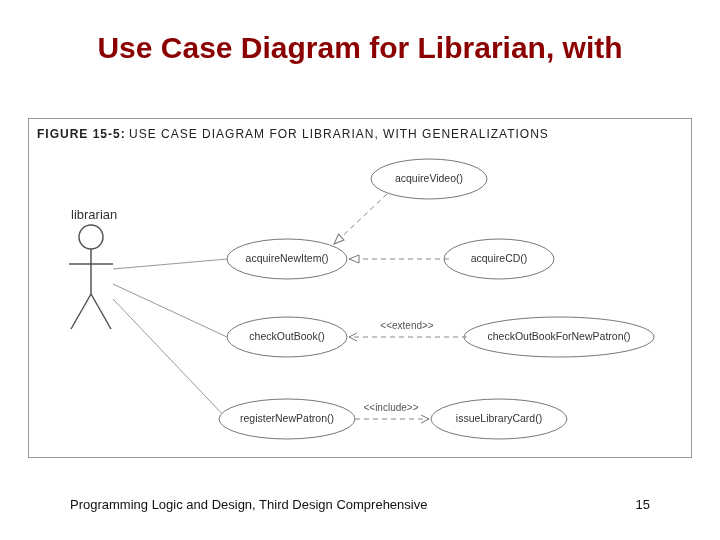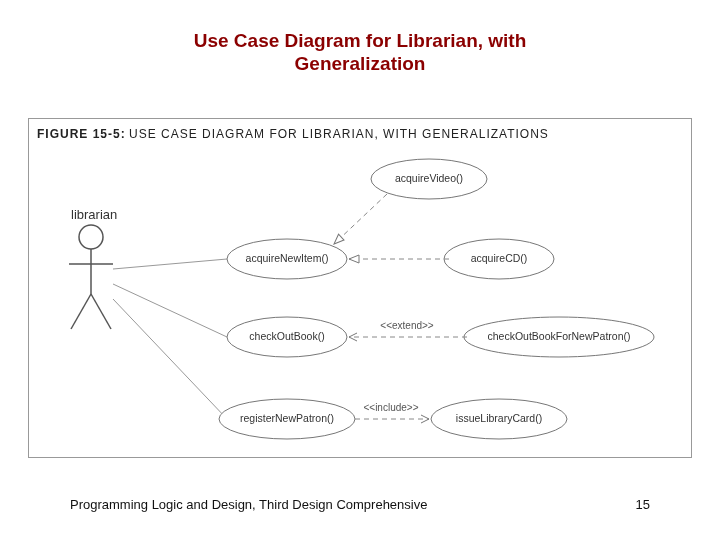--- a/index.html
+++ b/index.html
@@ -1,37 +1,36 @@
 <!DOCTYPE html>
 <html><head>
 <meta charset="utf-8">
 <style>
   * { box-sizing: border-box; margin: 0; padding: 0; }
   html, body { width: 720px; height: 540px; background: #fff; font-family: Arial, Helvetica, sans-serif; }
   .slide { width: 720px; height: 540px; position: relative; }
-  .title { color: #8b0000; font-weight: bold; font-size: 19px; text-align: center; padding-top: 30px; line-height: 1.2; }
+  .title { color: #8b0000; font-weight: bold; font-size: 30px; text-align: center; padding-top: 30px; line-height: 1.2; }
   .diagram-box { position: absolute; left: 28px; top: 118px; width: 664px; height: 340px; border: 1px solid #999; background: #fff; }
   .figure-label { position: absolute; left: 8px; top: 8px; font-family: "Arial Narrow", Arial, sans-serif; font-size: 12px; color: #222; }
   .figure-num { font-weight: bold; letter-spacing: 1px; }
   .figure-text { letter-spacing: 1px; }
   .actor-label { position: absolute; font-size: 13px; color: #333; }
   svg { position: absolute; left: 0; top: 0; }
   .usecase-label { font-size: 10.5px; font-family: Arial, sans-serif; fill: #333; text-anchor: middle; dominant-baseline: middle; }
   .rel-label { font-size: 10px; font-family: Arial, sans-serif; fill: #555; text-anchor: middle; }
   .footer-left { position: absolute; left: 70px; bottom: 28px; font-size: 13px; color: #111; }
   .footer-right { position: absolute; right: 70px; bottom: 28px; font-size: 13px; color: #111; margin-left: 12px; }
 </style>
 </head>
 <body>
 
 <div class="slide">
 
   <div class="title">
     <span>Use Case Diagram for Librarian, with</span><br>
-    <span>Generalization</span>
   </div>
 
   <div class="diagram-box">
 
     <div class="figure-label">
       <span class="figure-num">FIGURE 15-5:</span>
       <span class="figure-text">USE CASE DIAGRAM FOR LIBRARIAN, WITH GENERALIZATIONS</span>
     </div>
 
     <div class="actor-label" style="left:42px; top:88px;">librarian</div>

